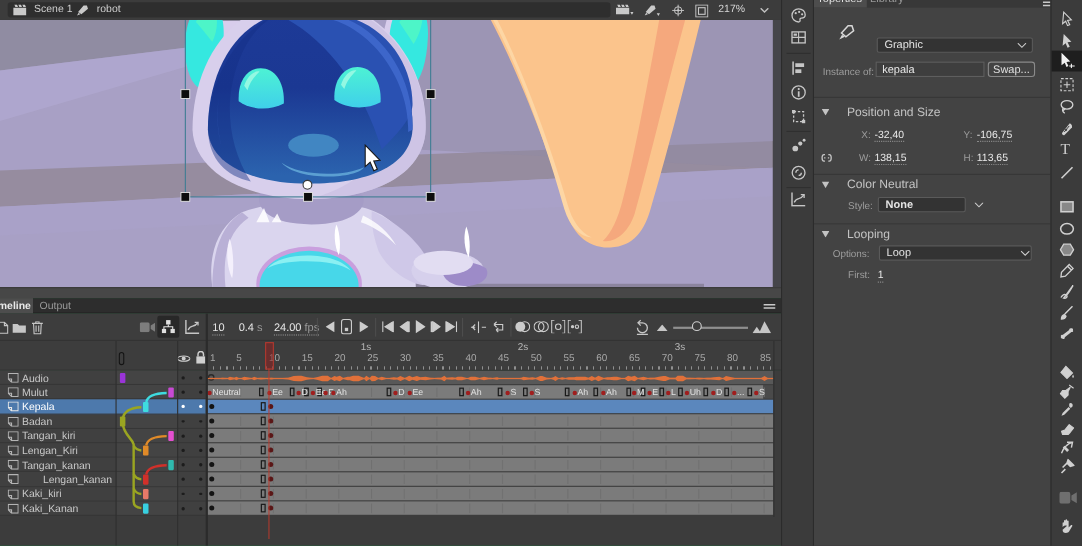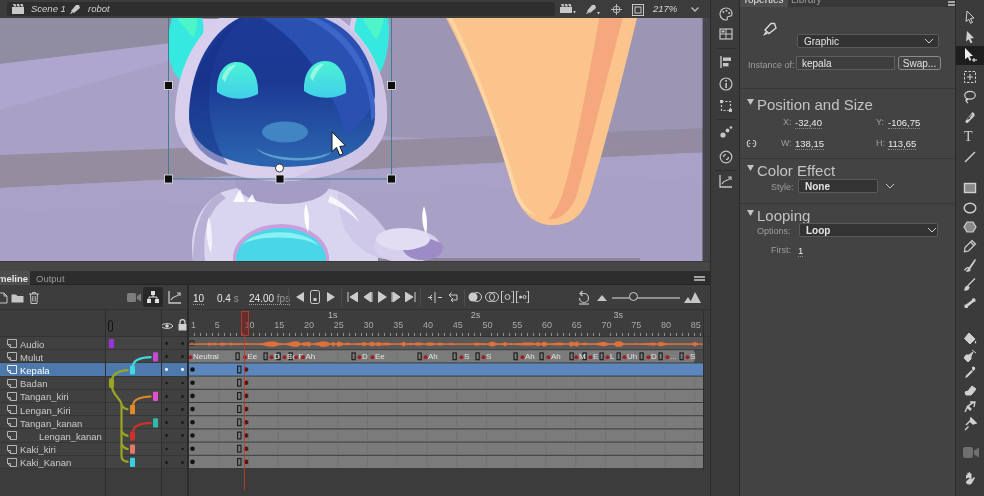--- a/index.html
+++ b/index.html
@@ -1,31 +1,31 @@
 <!DOCTYPE html>
 <html><head><meta charset="utf-8">
 <style>
 *{margin:0;padding:0;box-sizing:border-box;}
 html,body{width:984px;height:496px;overflow:hidden;background:#3a3a3a;font-family:"Liberation Sans",sans-serif;}
 #root{position:absolute;left:0;top:0;width:984px;height:496px;}
 .abs{position:absolute;}
 #editbar{left:0;top:0;width:710px;height:18px;background:#3c3c3c;}
 #crumb{left:7px;top:2px;width:548px;height:14px;background:#2e2e2e;border-radius:3px;}
-.ebtxt{color:#cfcfcf;font-size:9.5px;line-height:18px;position:absolute;top:0;font-style:italic;}
+.ebtxt{color:#cfcfcf;font-size:9.5px;line-height:18px;position:absolute;top:0;}
 #canvas{left:0;top:18px;width:710px;height:243px;overflow:hidden;}
 #hscroll{left:0;top:261px;width:710px;height:10px;background:#474747;border-top:1px solid #3a3a3a;}
 #tl{left:0;top:271px;width:710px;height:225px;background:#15803d;}
 #dock{left:710px;top:0;width:30px;height:496px;background:#3b3b3b;border-left:1px solid #2b2b2b;border-right:1px solid #2b2b2b;}
 #props{left:740px;top:0;width:215px;height:496px;background:#434343;}
 #tools{left:955px;top:0;width:29px;height:496px;background:#3b3b3b;border-left:1px solid #2b2b2b;}
 .lbl{position:absolute;color:#9d9d9d;font-size:9px;}
 .val{position:absolute;color:#e9e9e9;font-size:9.5px;border-bottom:1px dotted #8a8a8a;}
 .dd{position:absolute;background:#333333;border:1px solid #5a5a5a;color:#e4e4e4;font-size:10px;border-radius:2px;}
 .btn{position:absolute;background:#434343;border:1px solid #8a8a8a;color:#e0e0e0;font-size:10px;border-radius:3px;text-align:center;}
-.sect{position:absolute;color:#c3c3c3;font-size:15px;}
+.sect{position:absolute;color:#c3c3c3;font-size:11px;margin-left:13px;}
 </style></head>
 <body>
 <div id="root">
 <div class="abs" id="canvas"><svg width="710" height="243" viewBox="0 0 710 243">
 <defs>
  <linearGradient id="eyeg" x1="0" y1="0" x2="0" y2="1">
   <stop offset="0" stop-color="#4df2d4"></stop>
             <stop offset="1" stop-color="#3fd0ea"></stop>
  </linearGradient>
  <linearGradient id="faceg" x1="0" y1="0" x2="0" y2="1">
@@ -701,33 +701,33 @@
         <path d="M5,2.5 H4 C1.8,2.5 1.8,8.5 4,8.5 H5 M8,2.5 H9 C11.2,2.5 11.2,8.5 9,8.5 H8 M4.2,5.5 H5.4 M7.6,5.5 H8.8" stroke="#c3c3c3" fill="none" stroke-width="1.2"></path>
       </svg>
  <span class="lbl" style="left:41px;top:138px;">W:</span>
  <span class="val" style="left:55px;top:138px;">138,15</span>
  <span class="lbl" style="left:136px;top:138px;">H:</span>
  <span class="val" style="left:148px;top:138px;">113,65</span>
  <div class="abs" style="left:0;top:158px;width:215px;height:1px;background:#373737;"></div>
  <svg class="abs" style="left:7px;top:165px" width="7" height="6" viewBox="0 0 7 6">
         <path d="M0,0 H7 L3.5,6 Z" fill="#c3c3c3"></path>
       </svg>
- <span class="sect" style="left:17px;top:162px;">Color Effect</span>
+ <span class="sect" style="left:17px;top:162px;">Color Neutral</span>
  <span class="lbl" style="left:31px;top:182px;">Style:</span>
  <div class="dd" style="left:58px;top:179px;width:80px;height:14px;line-height:13px;padding-left:6px;font-weight:bold;">None</div>
  <svg class="abs" style="left:146px;top:184px" width="8" height="5" viewBox="0 0 8 5">
         <path d="M0,0 L4,4 L8,0" stroke="#ccc" fill="none"></path>
       </svg>
  <div class="abs" style="left:0;top:203px;width:215px;height:1px;background:#373737;"></div>
  <svg class="abs" style="left:7px;top:210px" width="7" height="6" viewBox="0 0 7 6">
         <path d="M0,0 H7 L3.5,6 Z" fill="#c3c3c3"></path>
       </svg>
  <span class="sect" style="left:17px;top:207px;">Looping</span>
  <span class="lbl" style="left:17px;top:226px;">Options:</span>
- <div class="dd" style="left:59px;top:223px;width:139px;height:14px;line-height:13px;padding-left:6px;font-weight:bold;">Loop</div>
+ <div class="dd" style="left:59px;top:223px;width:139px;height:14px;line-height:13px;padding-left:6px;font-weight:normal;">Loop</div>
  <svg class="abs" style="left:188px;top:228px" width="8" height="5" viewBox="0 0 8 5">
         <path d="M0,0 L4,4 L8,0" stroke="#ccc" fill="none"></path>
       </svg>
  <span class="lbl" style="left:31px;top:245px;">First:</span>
  <span class="val" style="left:58px;top:245px;">1</span>
 </div>
 <div class="abs" id="tools">
       <svg class="abs" style="left:7px;top:10px" width="14" height="14" viewBox="0 0 14 14">
         <path d="M4,1 L11,8 L7.5,8.5 L9.5,12.5 L7.5,13.3 L5.8,9.3 L3,11.5 Z" fill="none" stroke="#d0d0d0"></path>
       </svg>

